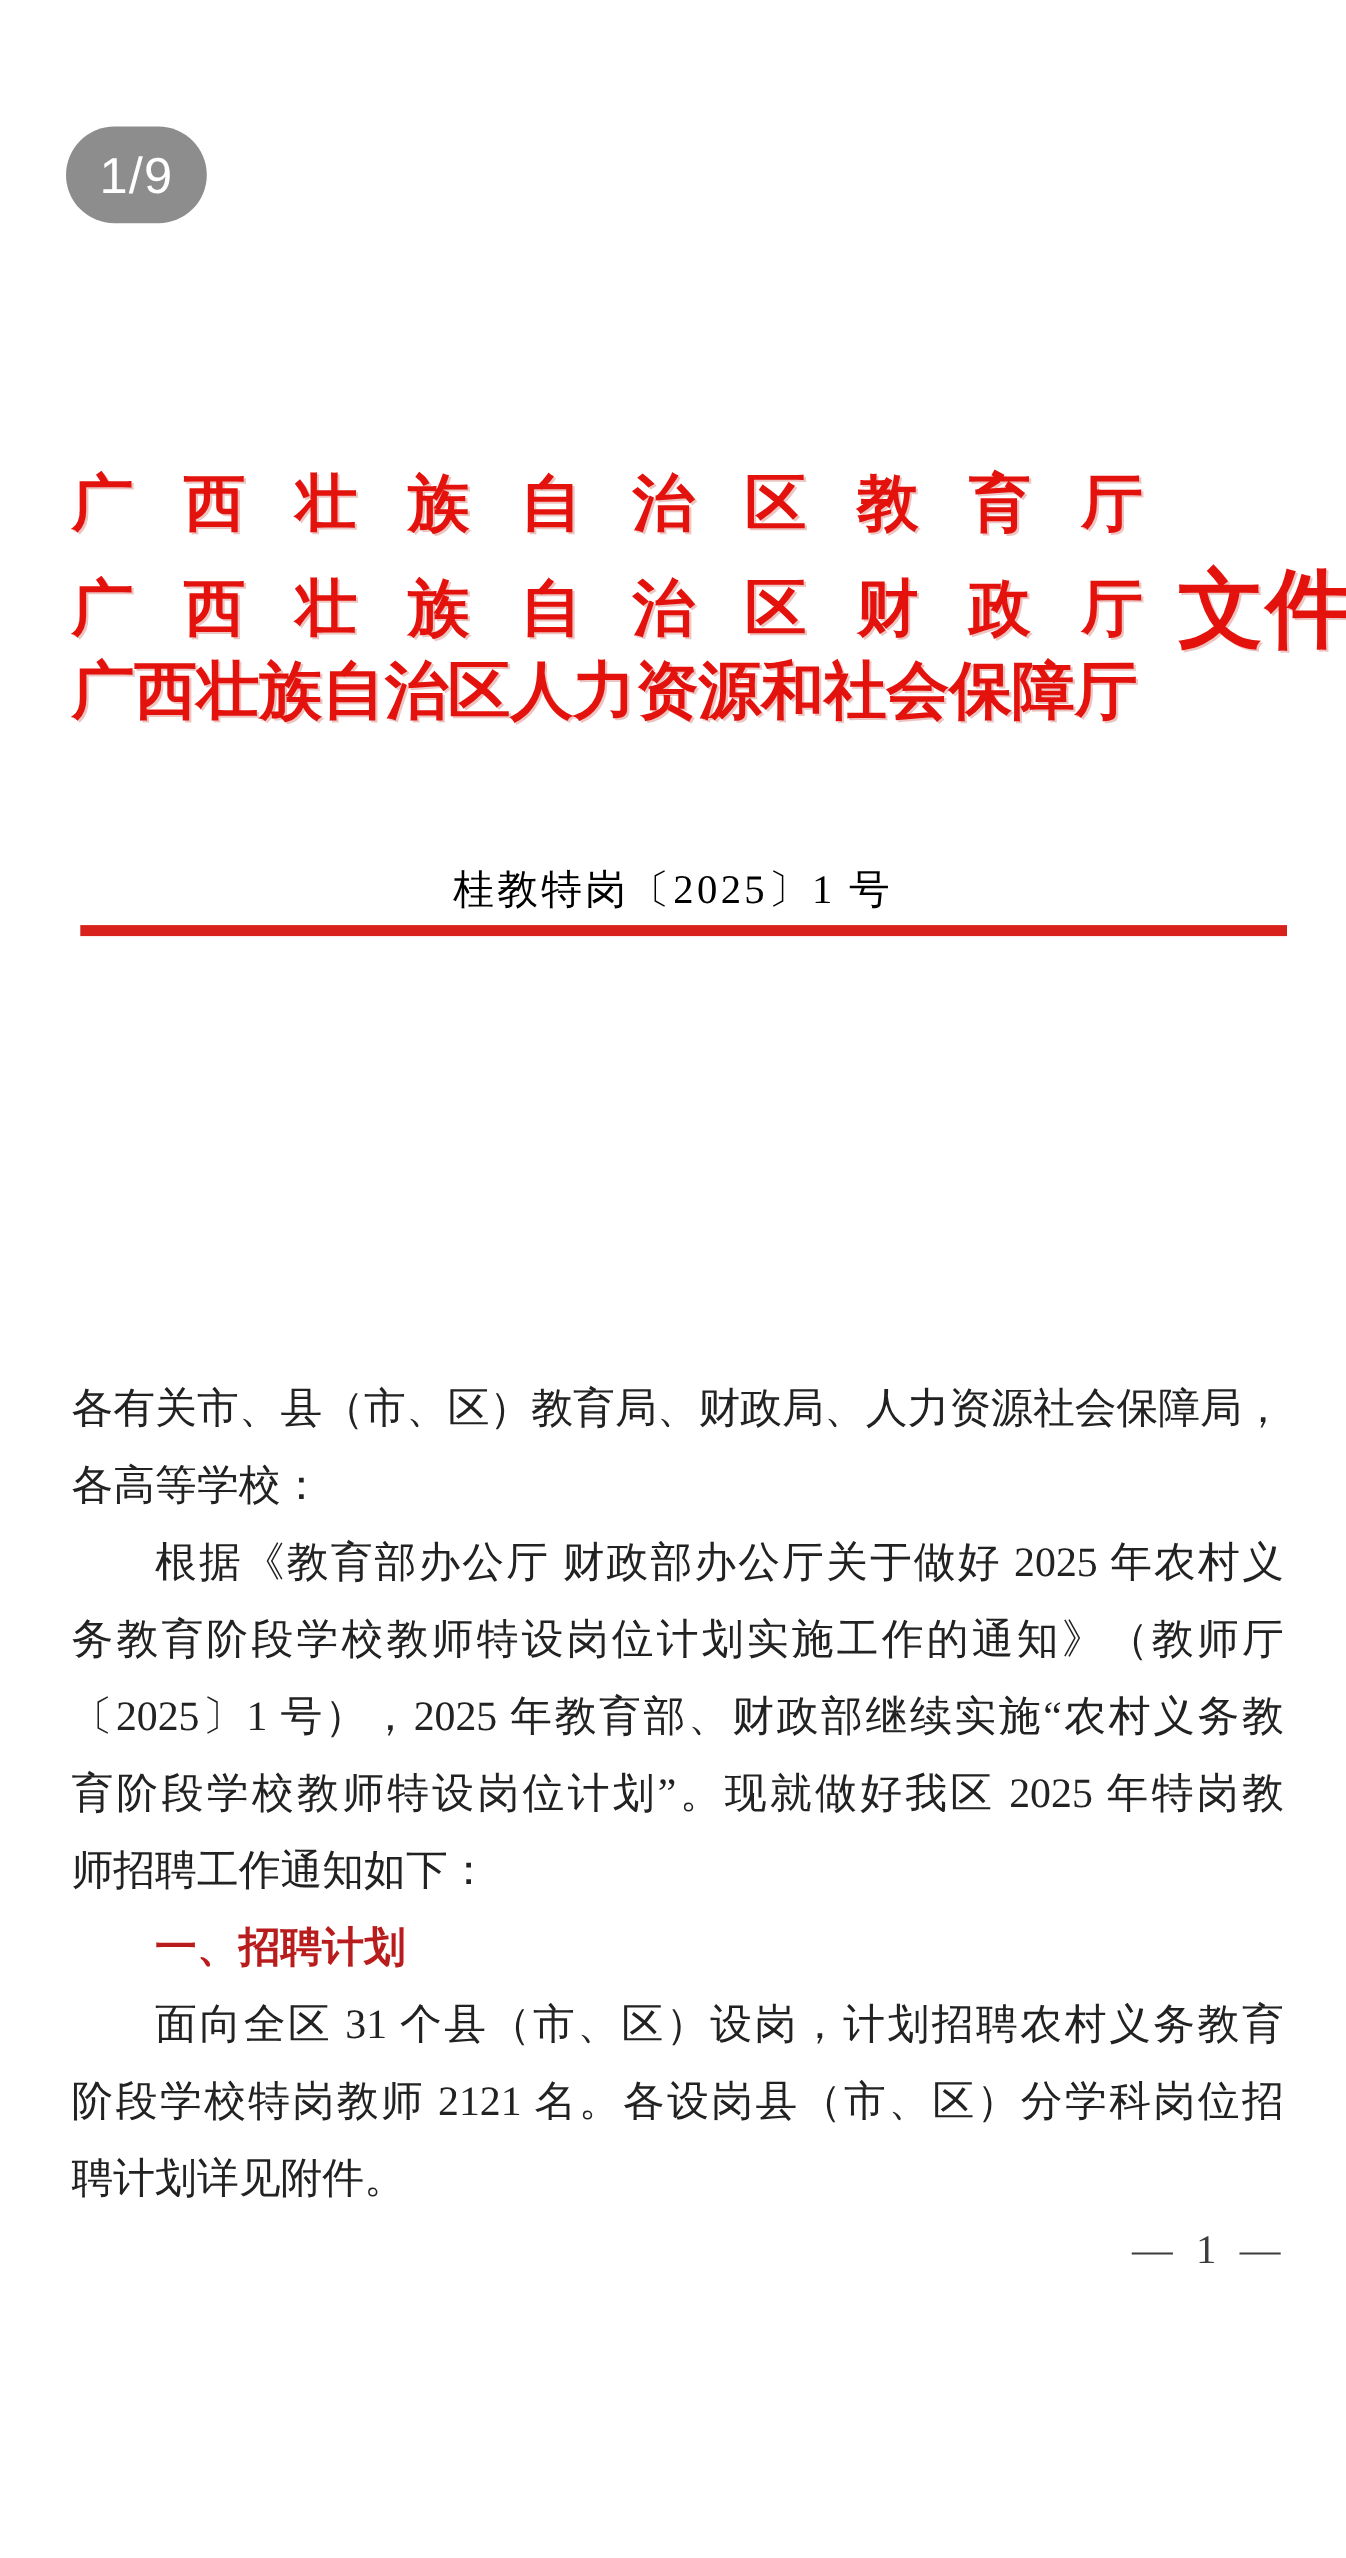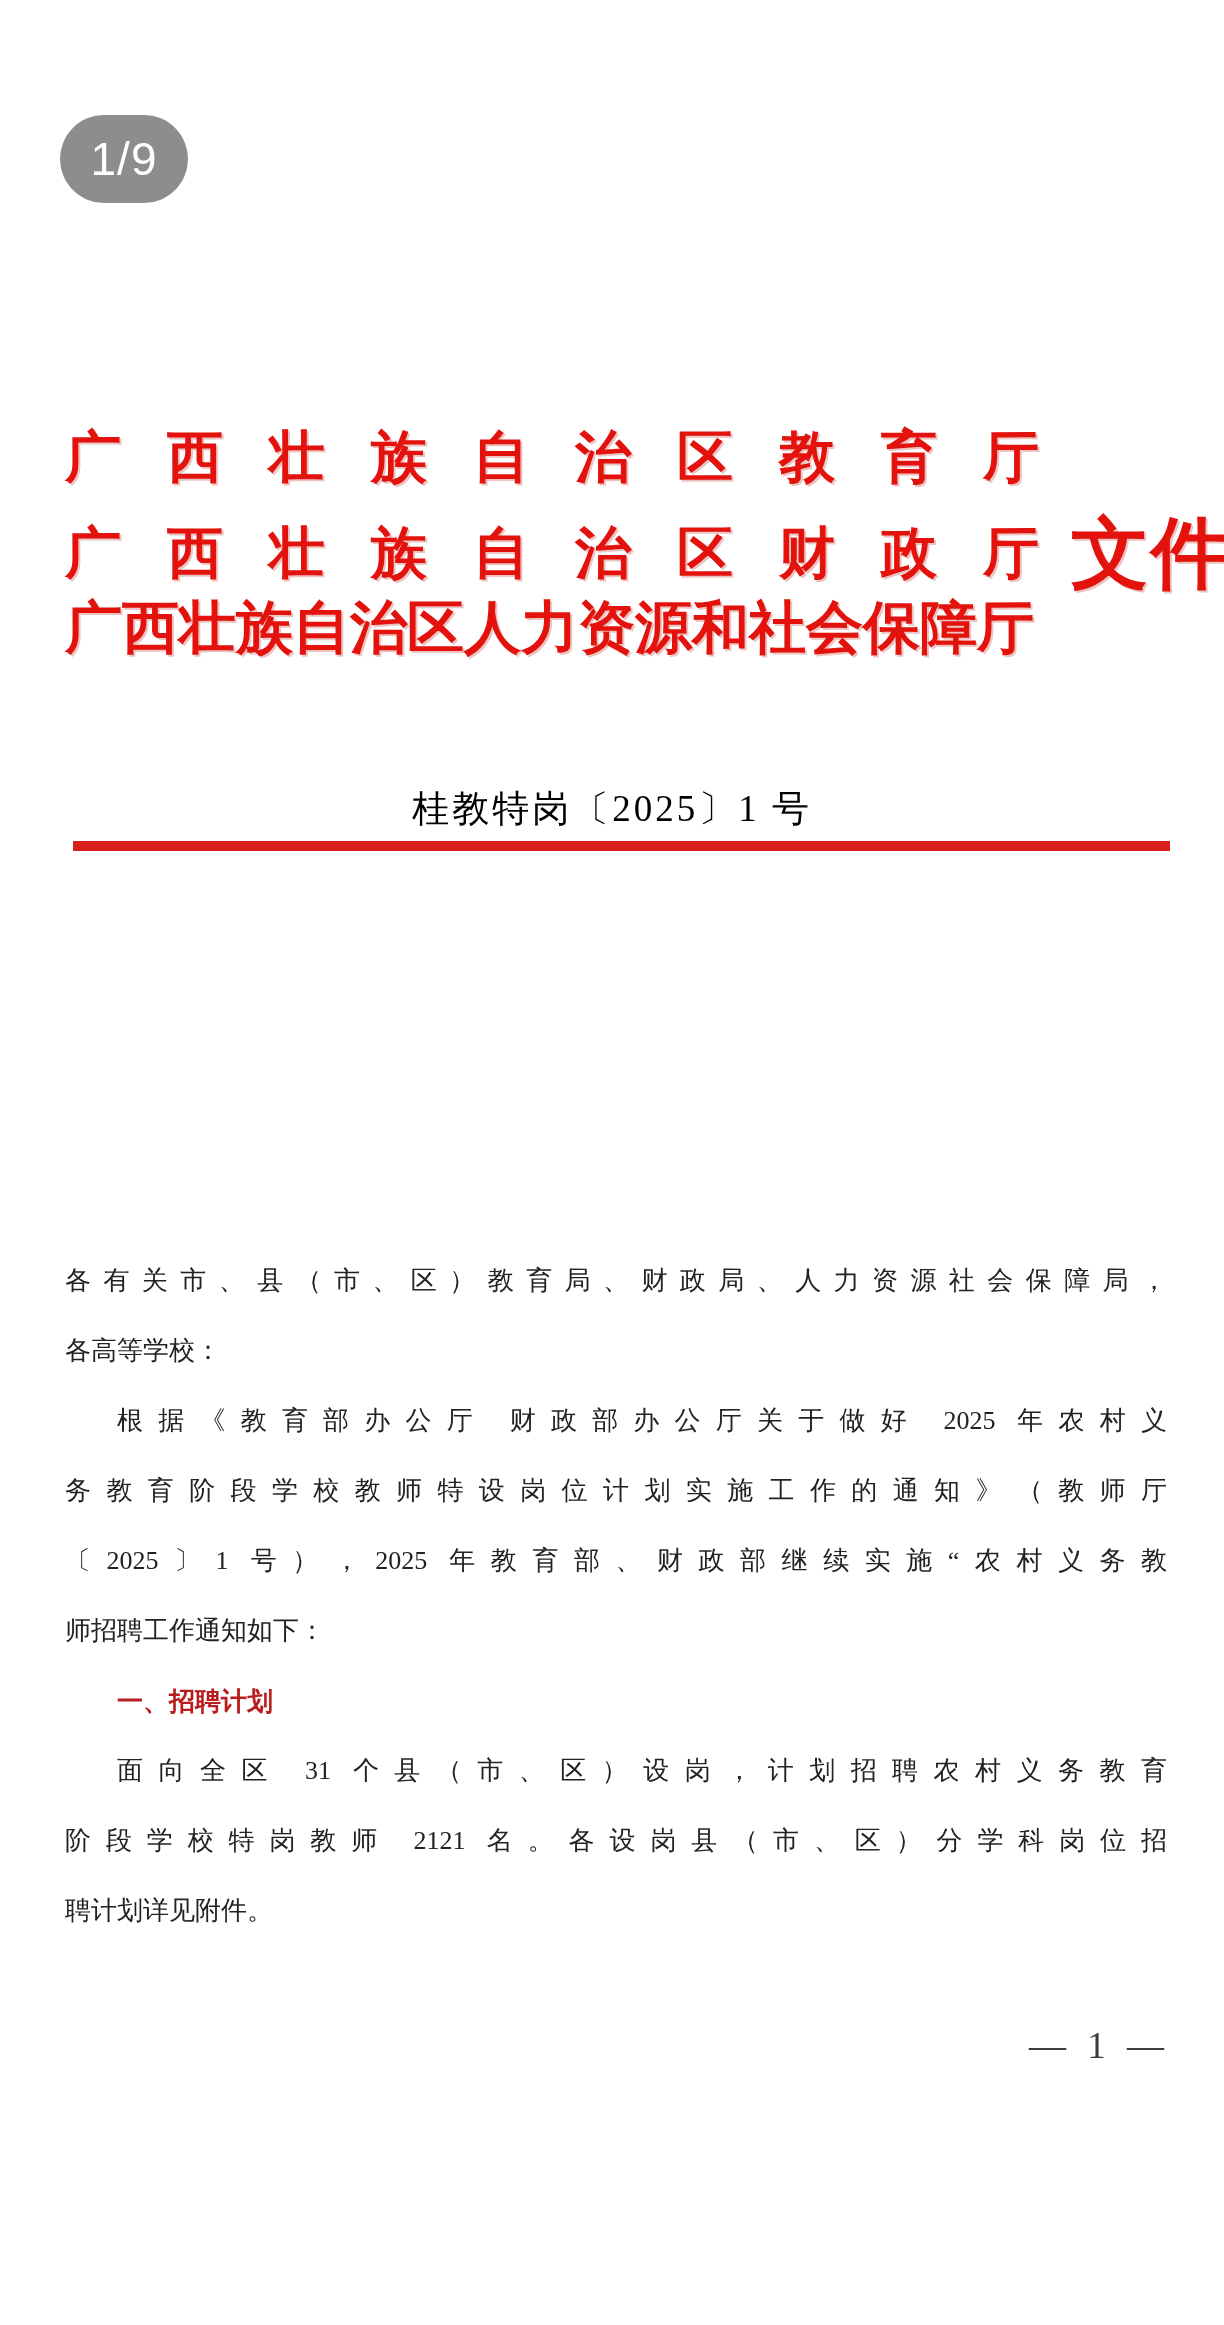--- a/index.html
+++ b/index.html
@@ -116,21 +116,21 @@
     color: #000000;
     letter-spacing: 1px;
   }
 
   
   .body-text {
     position: absolute;
     top: 1246px;
     left: 65px;
     width: 1102px;
-    font-size: 26px;
+    font-size: 38px;
     line-height: 70px;
     color: #222222;
   }
   .body-line {
     text-align: justify;
     text-justify: inter-character;
   }
   .body-line.full {
     text-align-last: justify;
   }
@@ -180,20 +180,21 @@
 
   <div class="red-rule"></div>
 
 
   <div class="body-text">
     <div class="body-line full">各有关市、县（市、区）教育局、财政局、人力资源社会保障局，</div>
     <div class="body-line short">各高等学校：</div>
     <div class="body-line full indent">根据《教育部办公厅 财政部办公厅关于做好 2025 年农村义</div>
     <div class="body-line full">务教育阶段学校教师特设岗位计划实施工作的通知》（教师厅</div>
     <div class="body-line full">〔2025〕1 号），2025 年教育部、财政部继续实施“农村义务教</div>
+    <div class="body-line full">育阶段学校教师特设岗位计划”。现就做好我区 2025 年特岗教</div>
     <div class="body-line short">师招聘工作通知如下：</div>
     <div class="body-line heading">一、招聘计划</div>
     <div class="body-line full indent">面向全区 31 个县（市、区）设岗，计划招聘农村义务教育</div>
     <div class="body-line full">阶段学校特岗教师 2121 名。各设岗县（市、区）分学科岗位招</div>
     <div class="body-line short">聘计划详见附件。</div>
   </div>
 
   <div class="footer-page-num">— 1 —</div>
 
 </div>

